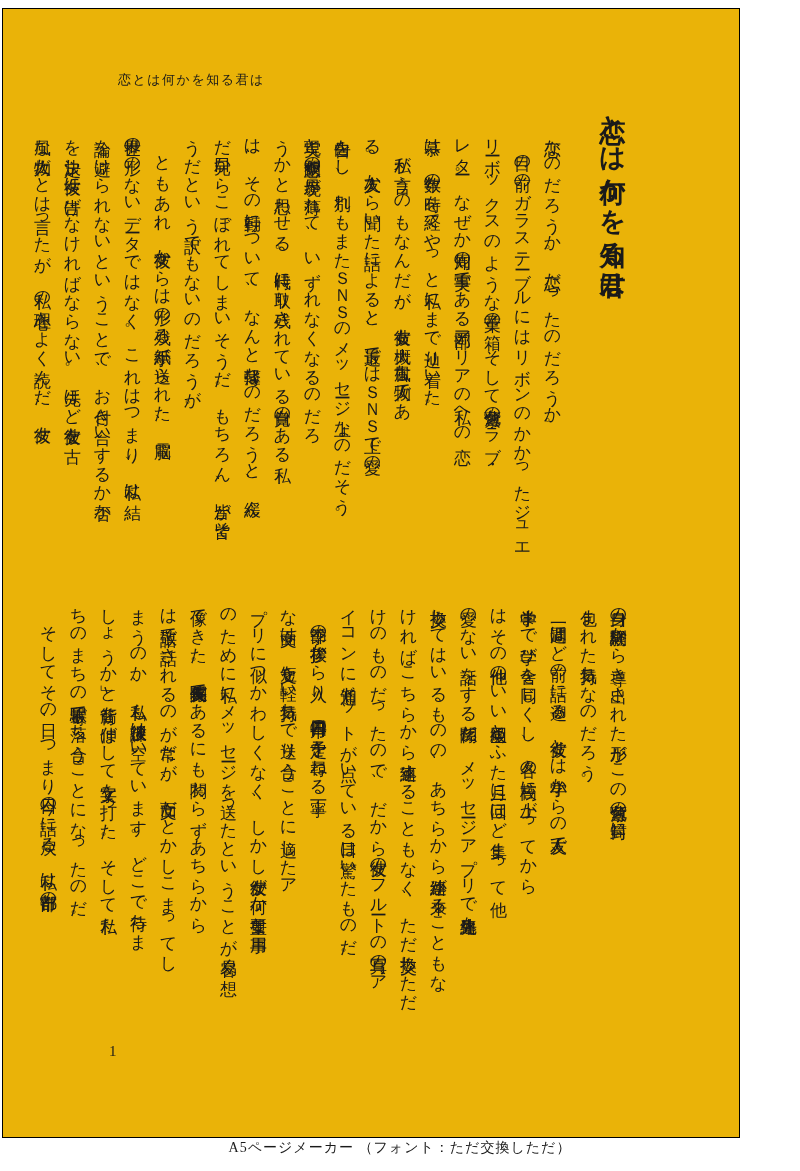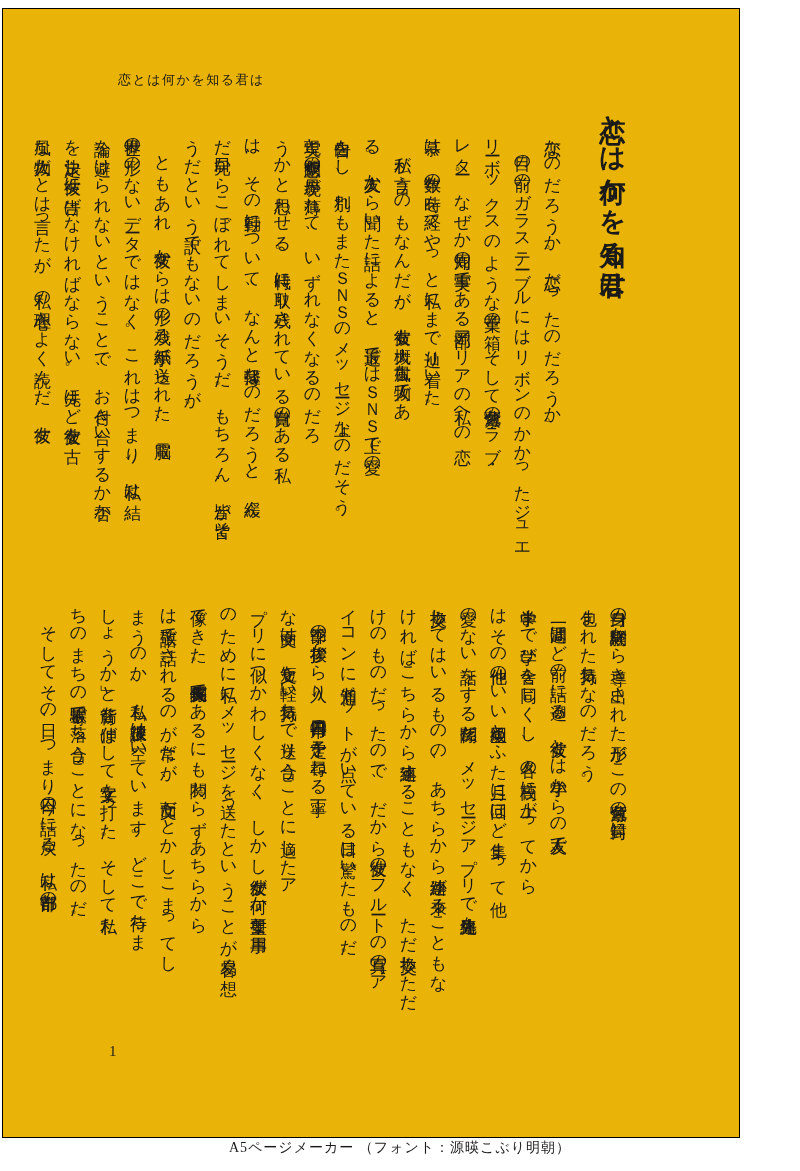--- a/index.html
+++ b/index.html
@@ -90,13 +90,13 @@
         <div class="vline">しょうか」と背筋を伸ばして文字を打った。そして私た</div>
         <div class="vline">ちのまちの最寄駅で落ち合うことになったのだ。</div>
         <div class="vline">　そしてその日、つまり今日の話に戻る。私は都市部の</div>
       </div>
   </div>
 
   <div class="pagenum">1</div>
 
 </div>
 
-<div class="footer-caption">A5ページメーカー （フォント：源暎こぶり明朝）</div>
+<div class="footer-caption">A5ページメーカー （フォント：ただ交換しただ）</div>
 
 </body></html>

